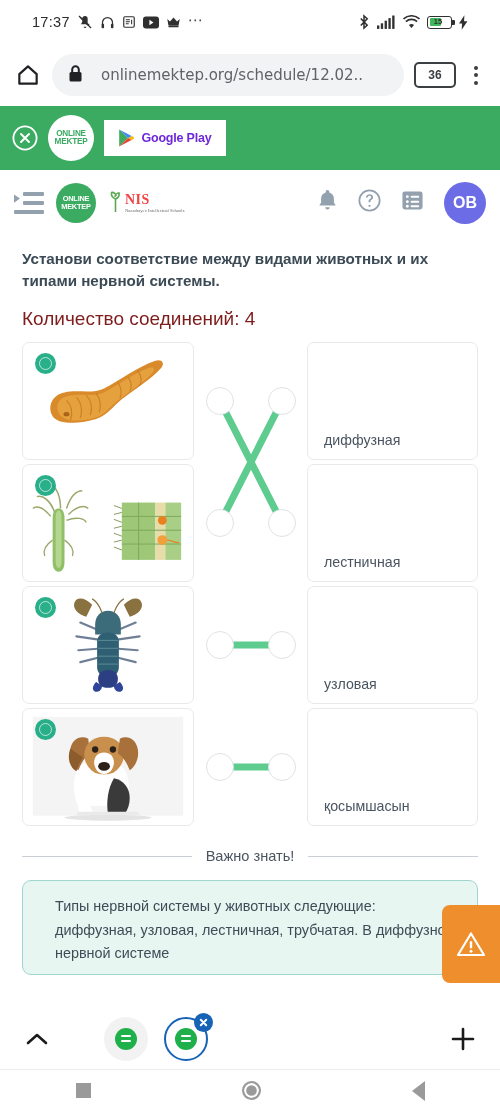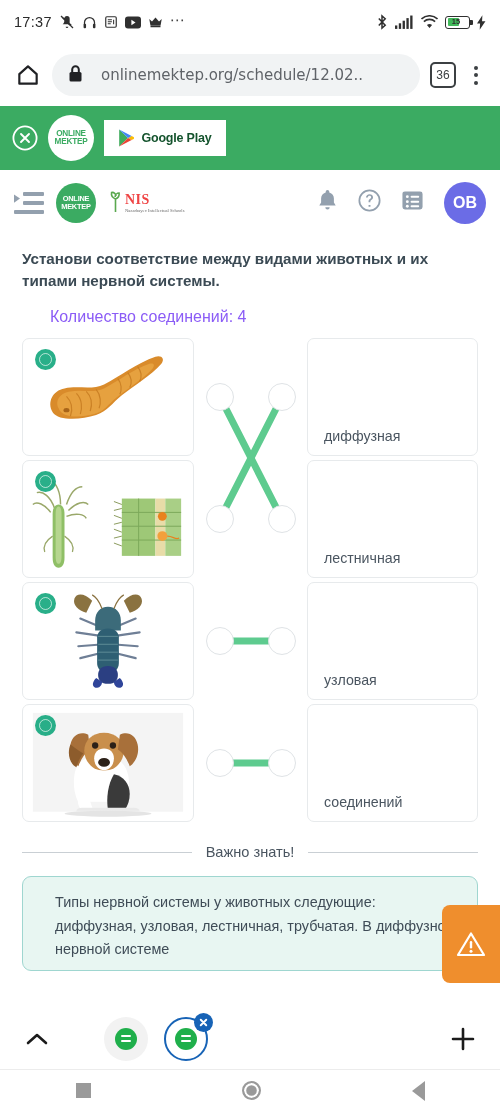--- a/index.html
+++ b/index.html
@@ -7,21 +7,21 @@
     width: 500px; height: 1111px;
     background: #ffffff;
     font-family: "Liberation Sans", sans-serif;
     overflow: hidden;
   }
   .screen { position: relative; width: 500px; height: 1111px; background:#fff; }
 
   
   .statusbar {
     height: 44px; display: flex; align-items: center;
-    padding: 0 14px; background: #fff;
+    padding: 0 32px; background: #fff;
   }
   .sb-left { display: flex; align-items: center; gap: 7px; }
   .sb-time { font-size: 14.5px; color: #2b2b2b; letter-spacing: .3px; font-weight:500;}
   .sb-right { margin-left: auto; display: flex; align-items: center; gap: 7px; }
   .sb-ico { color: #303030; display:flex; align-items:center; }
   .sb-dots { font-size: 15px; color:#444; letter-spacing:1px; padding-bottom:5px;}
   .batt {
     width: 25px; height: 13px; border: 1.6px solid #303030; border-radius: 3px;
     position: relative; display:flex; align-items:center; padding:1.5px;
   }
@@ -44,23 +44,23 @@
   .omnibox {
     flex: 1; height: 42px; border-radius: 22px; background:#f1f3f4;
     display:flex; align-items:center; gap:18px; padding: 0 16px; overflow:hidden;
   }
   .lock { flex:0 0 auto; }
   .url-text {
     font-size: 15px; color: #5f6368; white-space: nowrap; overflow:hidden;
     text-overflow: clip; font-family: "DejaVu Sans", sans-serif;
   }
   .tabcount {
-    width: 26px; height: 26px; border: 2px solid #3c4043; border-radius: 5px;
+    width: 42px; height: 26px; border: 2px solid #3c4043; border-radius: 5px;
     display:flex; align-items:center; justify-content:center;
-    font-size: 12px; font-weight: 400; color:#3c4043; flex:0 0 auto;
+    font-size: 12px; font-weight: 700; color:#3c4043; flex:0 0 auto;
   }
   .kebab { width: 20px; display:flex; flex-direction:column; align-items:center; gap:3.5px; flex:0 0 auto;}
   .kebab i { width:4px; height:4px; border-radius:50%; background:#3c4043; display:block;}
 
   
   .promo {
     height: 64px; background:#3bab62; display:flex; align-items:center;
     padding: 0 12px; gap: 10px;
   }
   .promo-close { width:26px; height:26px; flex:0 0 auto; }
@@ -68,21 +68,21 @@
     width: 46px; height:46px; border-radius:50%; background:#fff; flex:0 0 auto;
     display:flex; flex-direction:column; align-items:center; justify-content:center;
     line-height:1.02;
   }
   .promo-logo span { font-size:8.2px; font-weight:800; color:#3bab62; letter-spacing:-.2px;}
   .promo-text { color:#fff; font-size:13.2px; line-height:1.35; flex:1; }
   .gp-badge {
     width: 122px; height: 36px; background:#fff; display:flex; align-items:center;
     justify-content:center; gap:7px; flex:0 0 auto;
   }
-  .gp-badge span { font-size:12.5px; color:#14532d; font-weight:600; letter-spacing:-.2px;}
+  .gp-badge span { font-size:12.5px; color:#6d28d9; font-weight:600; letter-spacing:-.2px;}
 
   
   .site-header {
     height: 66px; background:#fff; display:flex; align-items:center;
     padding: 0 14px; gap: 12px; border-bottom:1px solid #fff;
   }
   .burger-wrap { position:relative; width:30px; height:24px; flex:0 0 auto;}
   .om-circle {
     width:40px; height:40px; border-radius:50%; background:#3bab62; flex:0 0 auto;
     display:flex; flex-direction:column; align-items:center; justify-content:center; line-height:1.02;
@@ -96,21 +96,21 @@
     width:42px; height:42px; border-radius:50%; background:#6b6ce6;
     display:flex; align-items:center; justify-content:center;
     color:#fff; font-size:16px; font-weight:600;
   }
 
   
   .content { padding: 12px 22px 0 22px; }
   .task-title {
     font-size: 15.2px; font-weight: 700; color:#3b4a54; line-height: 1.46;
   }
-  .conn-count { margin-top: 16px; font-size: 16px; color:#8b5cf6;margin-left:28px; }
+  .conn-count { margin-top: 16px; font-size: 19px; color:#7f1d1d; }
 
   .match { margin-top: 12px; position: relative; }
   .match-row { display:flex; align-items:stretch; height: 118px; margin-bottom: 4px; }
   .img-card {
     width: 172px; border:1px solid #e7eaec; border-radius:7px; background:#fff;
     position:relative; overflow:hidden; flex:0 0 auto;
   }
   .badge {
     position:absolute; top:10px; left:12px; width:21px; height:21px; border-radius:50%;
     background:#17a97f; opacity:.92; z-index:3;
@@ -478,21 +478,21 @@
             <path fill="#fff" d="M58 86c-4 8-3 16 1 20h12c-3-8-5-14-5-20z"></path>
             <path fill="#e9e9e9" d="M60 104h52c4 0 6 2 6 3H54c0-1 2-3 6-3z"></path>
             <ellipse cx="86" cy="110" rx="44" ry="3" fill="#e4e4e4"></ellipse>
           </svg>
         </div>
         <div class="gap-col">
           <div class="node" style="left:12px; top:45px;"></div>
           <div class="node" style="left:74px; top:45px;"></div>
         </div>
         <div class="ans-card">
-          <span>соединений</span>
+          <span>қосымшасын</span>
         </div>
       </div>
     </div>
 
     <div class="divider-row">
       <div class="ln"></div>
       <span>Важно знать!</span>
       <div class="ln"></div>
     </div>
     <div class="info-box">

